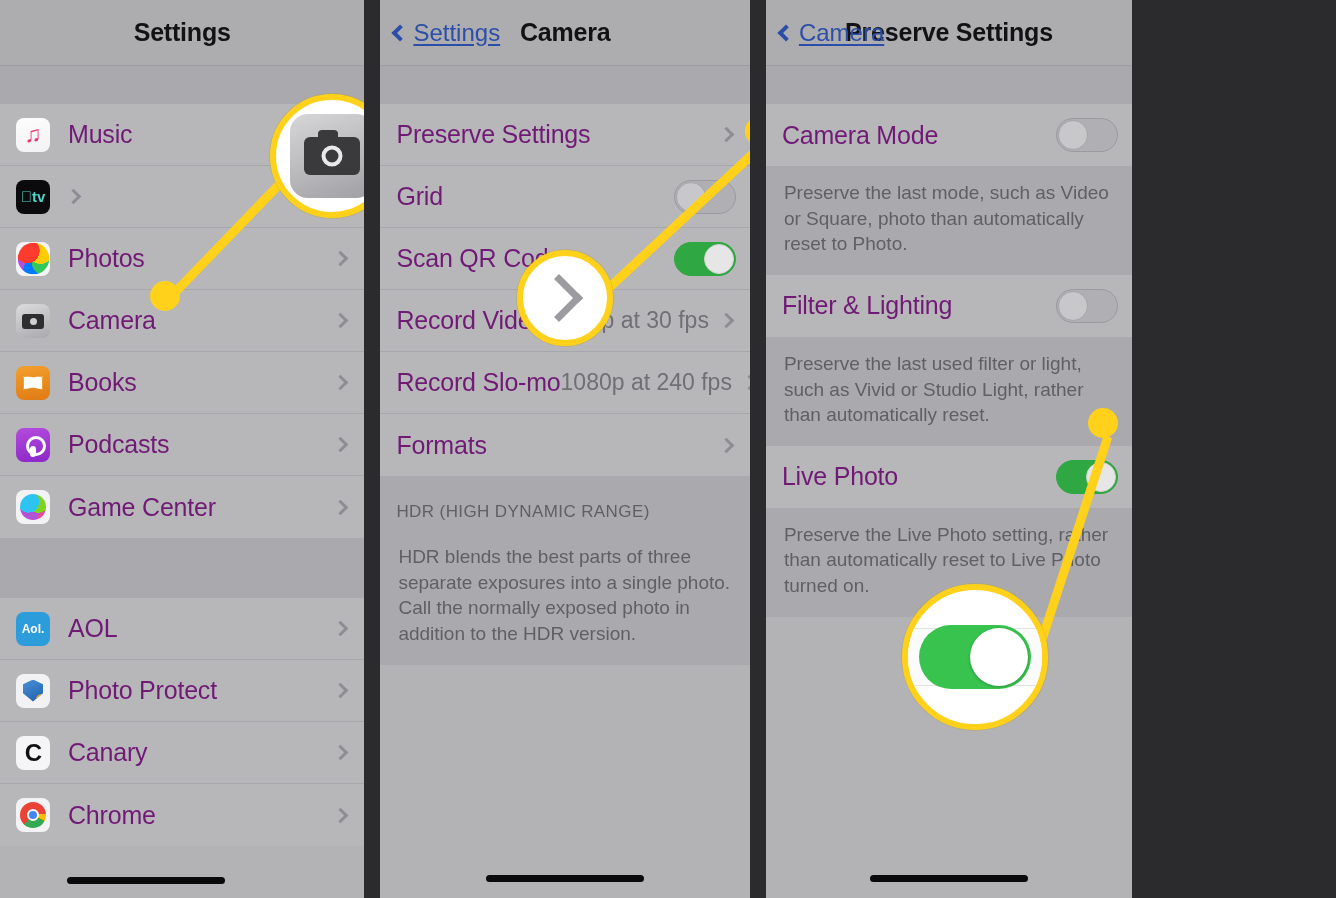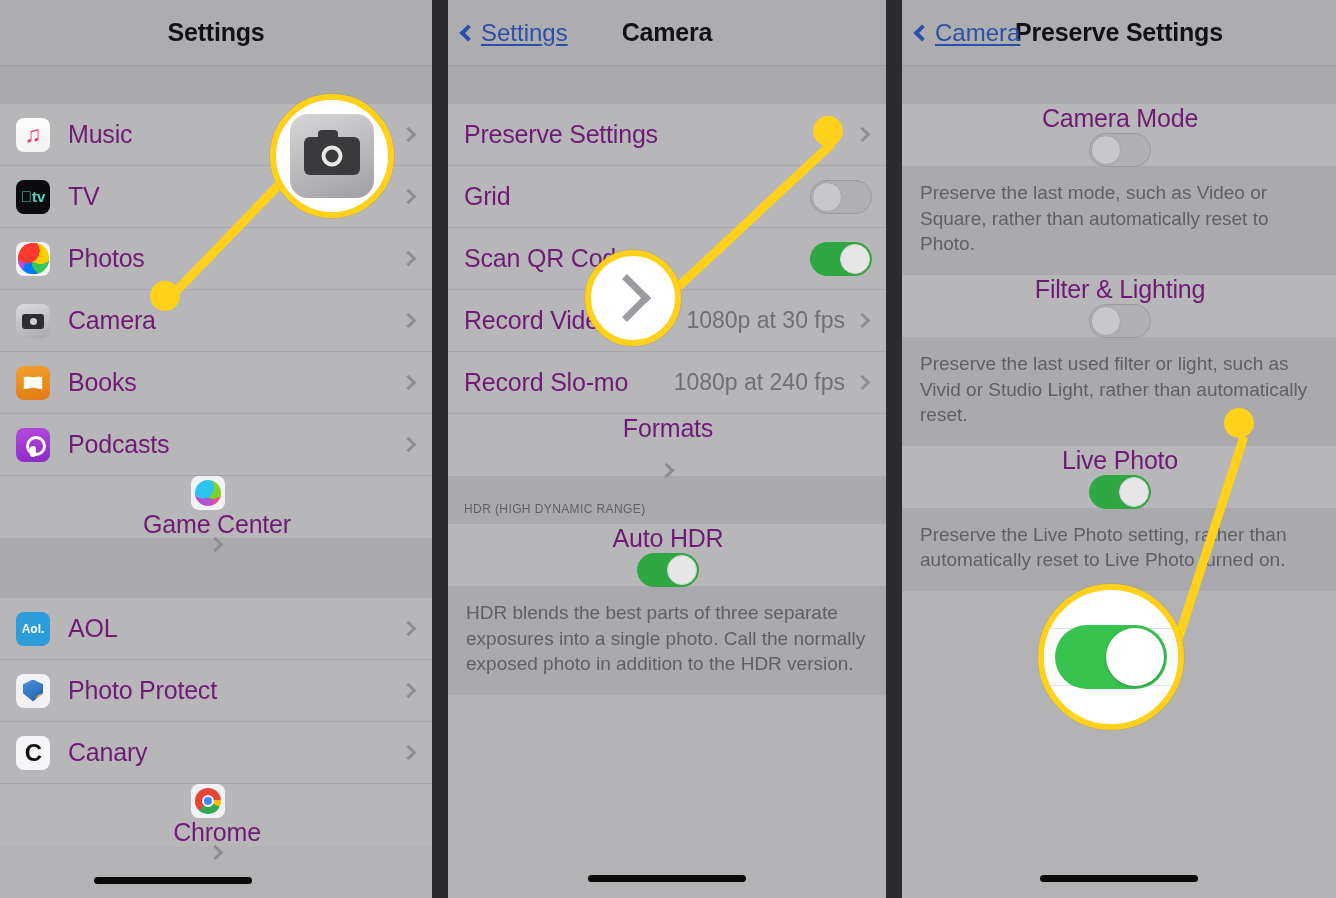--- a/index.html
+++ b/index.html
@@ -2,21 +2,21 @@
 <html><head>
 <meta charset="utf-8">
 <style>
   * { box-sizing: border-box; margin: 0; padding: 0; }
   html, body {
     width: 1336px; height: 898px;
     background: #2b2b2d;
     font-family: "Liberation Sans", sans-serif;
     overflow: hidden;
   }
-  #root { position: relative; width: 1336px; height: 898px; display: flex; }
+  #root { position: relative; width: 1132px; height: 898px; display: flex; }
 
   .panel {
     position: relative;
     height: 898px;
     background: #b3b3b6;
     overflow: hidden;
   }
   .panel.p1 { width: 432px; }
   .gap { width: 16px; height: 898px; background: #2b2b2d; flex: none; }
   .panel.p2 { width: 438px; }
@@ -67,21 +67,21 @@
   .list { background: #b7b7ba; }
   .row {
     position: relative;
     height: 62px;
     display: flex;
     align-items: center;
     padding-left: 16px;
     padding-right: 14px;
     border-bottom: 1px solid #a7a7ab;
   }
-  .row:last-child { border-bottom: none; flex-direction: column; }
+  .row:last-child { border-bottom: none; }
 
   .row-icon {
     width: 34px; height: 34px;
     border-radius: 8px;
     margin-right: 18px;
     flex: none;
     position: relative;
     overflow: hidden;
   }
   .row-label {
@@ -135,21 +135,21 @@
   .toggle.on .knob {
     left: auto; right: 1px;
     background: #e6e6e6;
     border-color: #d2d2d2;
   }
 
   
   .grp-header {
     background: #aaaaae;
     padding: 26px 16px 8px 16px;
-    font-size: 12px;
+    font-size: 17px;
     color: #5f5f65;
     letter-spacing: 0.4px;
   }
   .grp-footer {
     background: #aaaaae;
     padding: 14px 18px 18px 18px;
     font-size: 19px;
     line-height: 1.35;
     color: #5f5f65;
   }
@@ -412,21 +412,20 @@
     <div class="sec-gap"></div>
 
     <div class="list">
       <div class="row">
         <span class="row-icon ic-music"></span>
         <span class="row-label">Music</span>
         <span class="chev"></span>
       </div>
       <div class="row">
         <span class="row-icon ic-tv"></span>
-        <span class="row-label">TV</span>
         <span class="chev"></span>
       </div>
       <div class="row">
         <span class="row-icon ic-photos">
             <i></i>
           </span>
         <span class="row-label">Photos</span>
         <span class="chev"></span>
       </div>
       <div class="row">
@@ -540,26 +539,20 @@
       </div>
       <div class="row">
         <span class="row-label">Formats</span>
         <span class="chev"></span>
       </div>
     </div>
 
     <div class="grp-header">HDR (HIGH DYNAMIC RANGE)</div>
 
     <div class="list">
-      <div class="row">
-        <span class="row-label">Auto HDR</span>
-        <span class="toggle on">
-            <span class="knob"></span>
-          </span>
-      </div>
     </div>
 
     <div class="grp-footer">HDR blends the best parts of three separate exposures into a single photo. Call the normally exposed photo in addition to the HDR version.</div>
     <div class="filler"></div>
 
     <div class="home-ind"></div>
 
     <div class="line" style="left:385px;top:138px;width:240px;transform:rotate(137deg);"></div>
     <div class="dot" style="left:365px;top:116px;"></div>
     <div class="magnifier" style="left:137px;top:250px;width:96px;height:96px;">
@@ -581,21 +574,21 @@
     <div class="sec-gap"></div>
 
     <div class="list">
       <div class="row">
         <span class="row-label">Camera Mode</span>
         <span class="toggle">
             <span class="knob"></span>
           </span>
       </div>
     </div>
-    <div class="grp-footer">Preserve the last mode, such as Video or Square, rather than automatically reset to Photo.</div>
+    <div class="grp-footer">Preserve the last mode, such as Video or Square, photo than automatically reset to Photo.</div>
 
     <div class="list">
       <div class="row">
         <span class="row-label">Filter &amp; Lighting</span>
         <span class="toggle">
             <span class="knob"></span>
           </span>
       </div>
     </div>
     <div class="grp-footer">Preserve the last used filter or light, such as Vivid or Studio Light, rather than automatically reset.</div>

